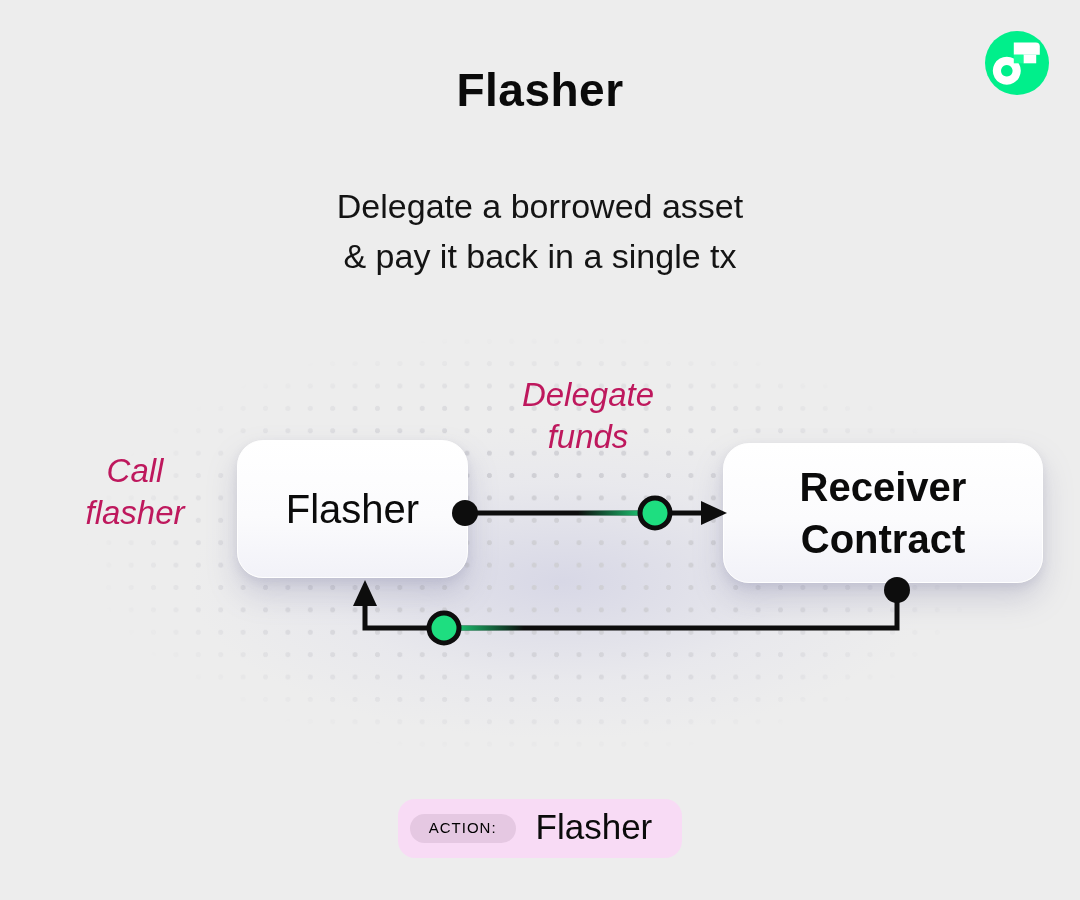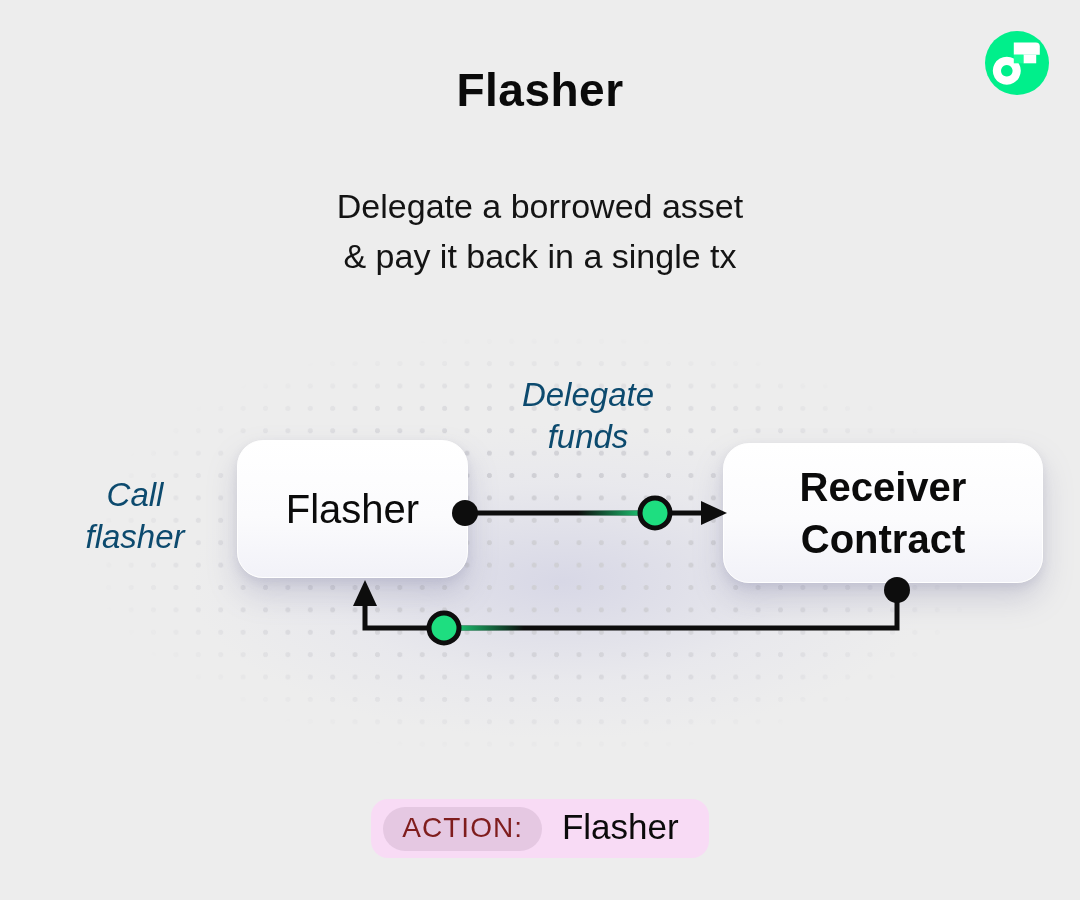--- a/index.html
+++ b/index.html
@@ -55,44 +55,44 @@
     text-align: center;
     font-size: 40px; color: #0b0b0b; line-height: 52px;
     white-space: pre-line;
   }
   .node-flasher  { left: 237px; top: 440px; width: 231px; height: 138px; }
   .node-receiver { left: 723px; top: 443px; width: 320px; height: 140px; font-weight: bold; }
 
   .flow-label {
     position: absolute; text-align: center;
     font-style: italic; font-size: 33px; line-height: 42px;
-    color: #0c4a6e; white-space: pre-line;
+    color: #be185d; white-space: pre-line;
   }
-  .label-call      { left: 35px;  top: 474px; width: 200px; text-align: center; }
+  .label-call      { left: 35px;  top: 450px; width: 200px; text-align: center; }
   .label-delegate  { left: 468px; top: 374px; width: 240px; }
   .label-repayment { left: 480px; top: 641px; width: 240px; }
 
   .arrows { position: absolute; inset: 0; pointer-events: none; }
 
   .action-wrap {
     position: absolute; left: 0; top: 799px; width: 1080px;
     display: flex; justify-content: center;
   }
   .action-badge {
     display: inline-flex; align-items: center;
     background: #F8DBF5;
     border-radius: 17px;
     padding: 10px 12px;
     height: 59px;
   }
   .action-tag {
     background: #E5C8E2;
-    color: #7f1d1d;
+    color: #000000;
     border-radius: 999px;
-    font-size: 28px;
+    font-size: 15px;
     letter-spacing: 1px;
     padding: 5px 19px 7px 19px;
   }
   .action-value {
     font-size: 35px;
     color: #0b0b0b;
     margin: 0 18px 4px 20px;
   }
 </style>
 </head>

